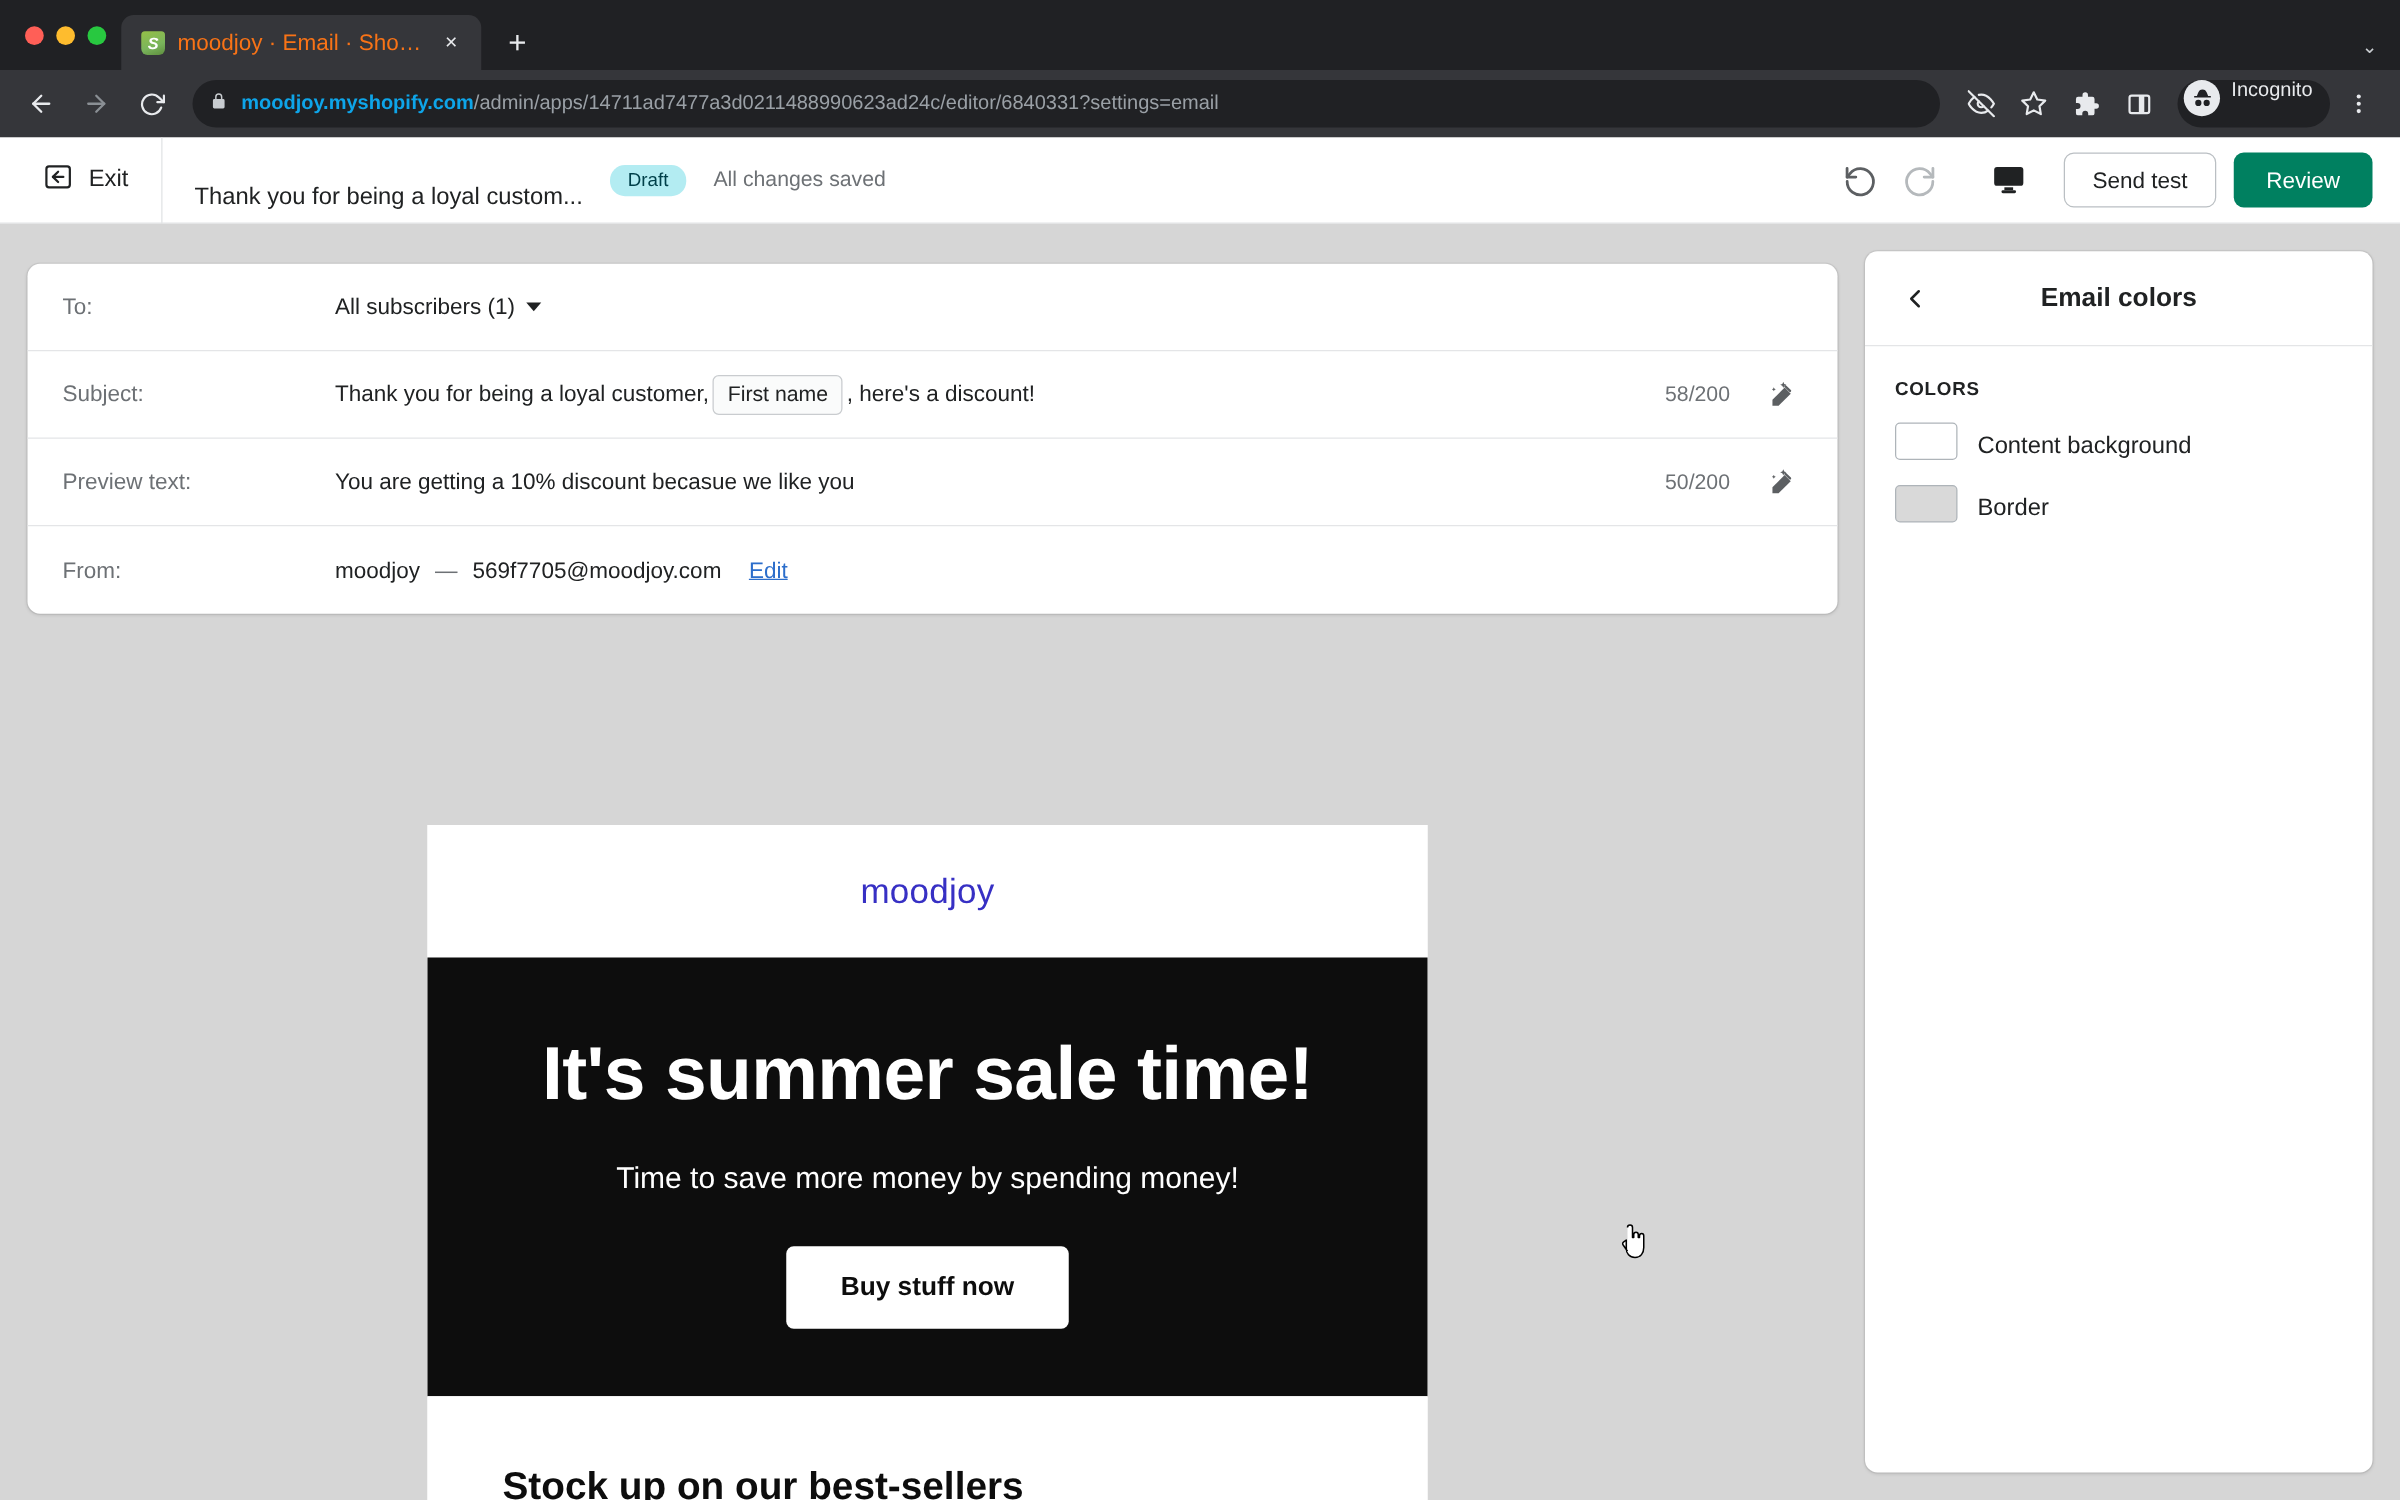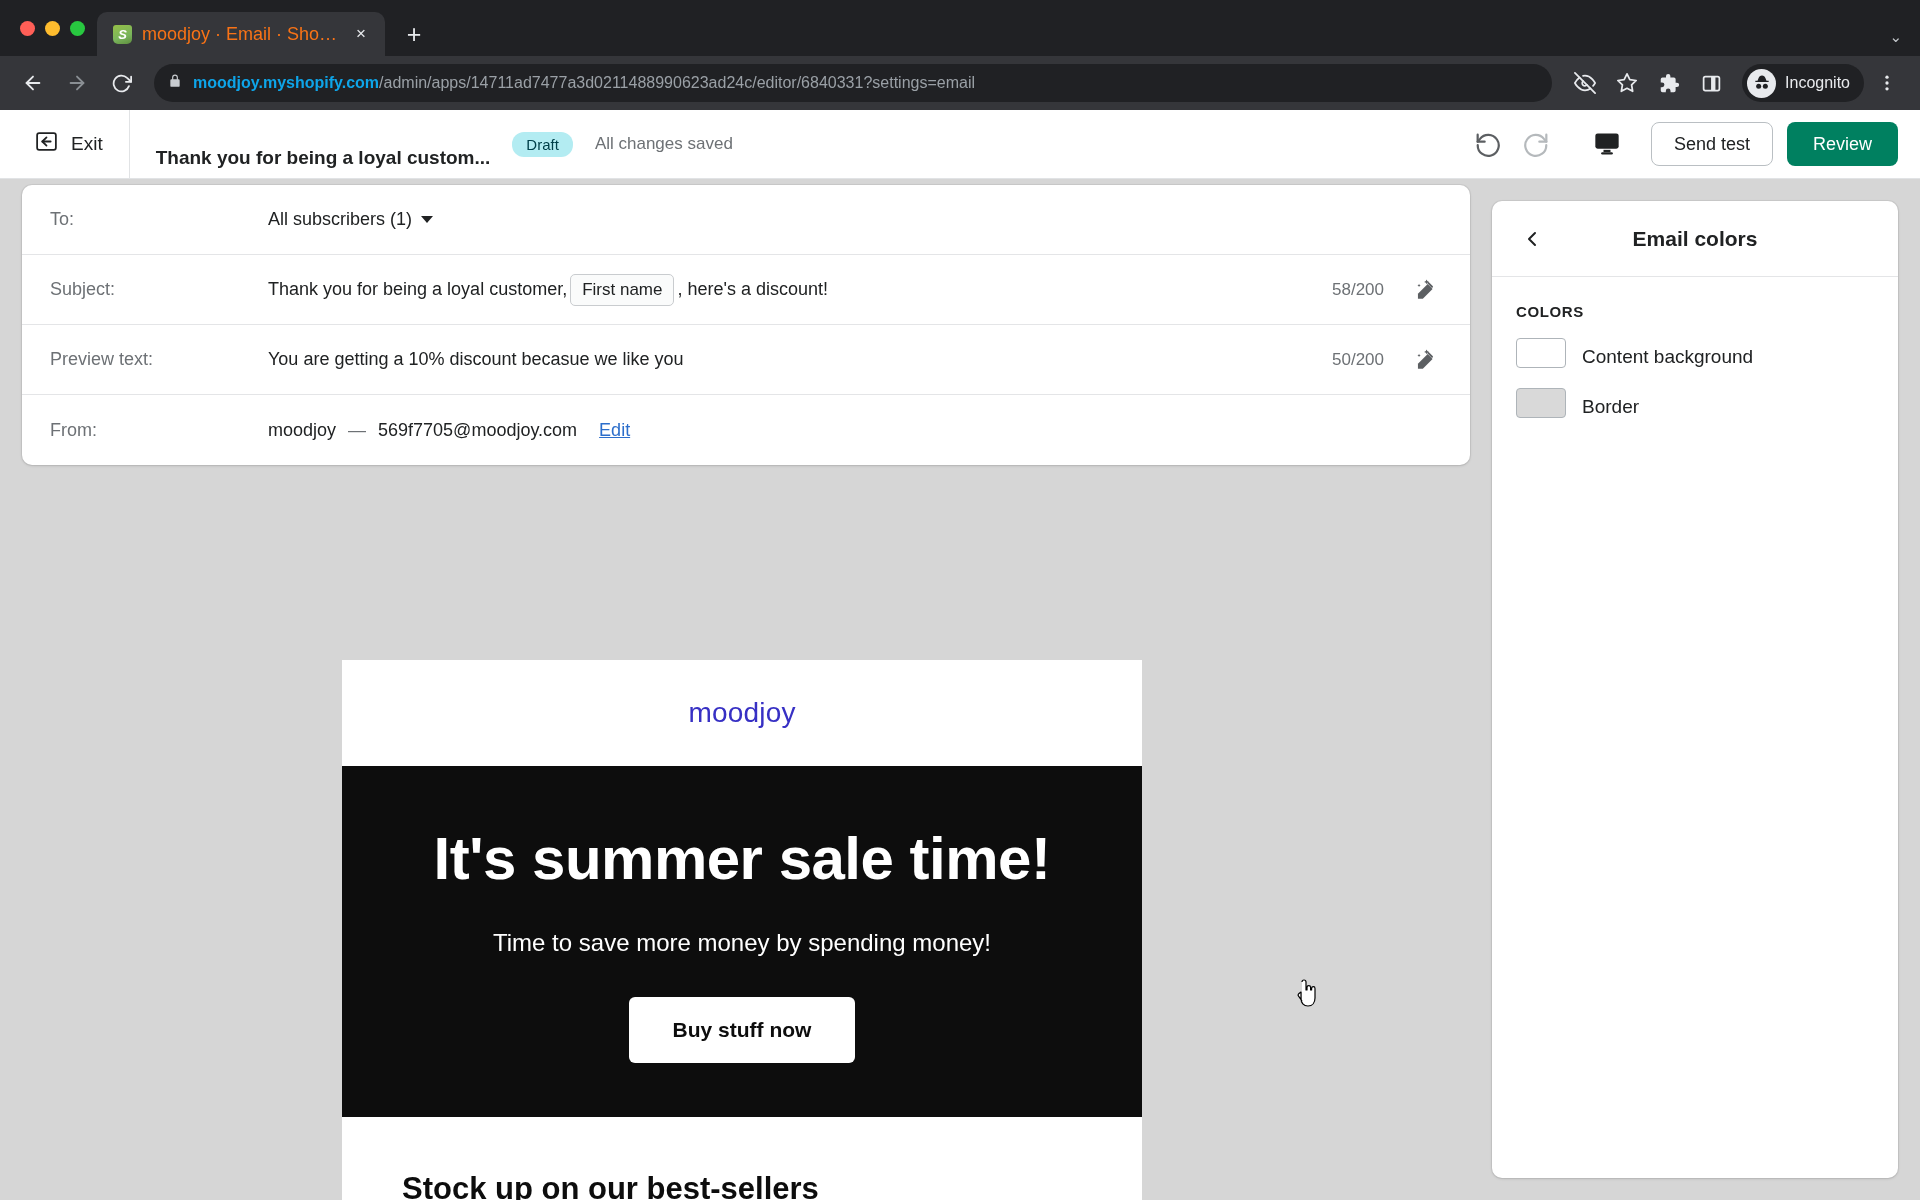--- a/index.html
+++ b/index.html
@@ -66,21 +66,21 @@
     flex: 1; height: 38px; background: #202124; border-radius: 19px;
     display: flex; align-items: center; padding: 0 14px; gap: 11px; margin: 0 8px;
     min-width: 0;
   }
   .omnibox .url {
     font-size: 16px; color: #9aa0a6; white-space: nowrap; overflow: hidden; text-overflow: ellipsis;
   }
   .omnibox .url b { color: #0ea5e9; font-weight: 700; }
   .toolbar-right { display: flex; align-items: center; gap: 4px; }
   .incognito-pill {
-    display: flex; align-items: center; gap: 9px; background: #202124;
+    display: flex; align-items: flex-start; gap: 9px; background: #202124;
     height: 38px; border-radius: 19px; padding: 0 14px 0 5px; margin-left: 8px;
   }
   .incog-avatar {
     width: 29px; height: 29px; border-radius: 50%; background: #e8eaed;
     display: flex; align-items: center; justify-content: center;
   }
   .incognito-pill span { color: #e8eaed; font-size: 16px; }
 
   
   .app { position: absolute; top: 110px; left: 0; width: 1920px; height: 1090px; background: #fff; }
@@ -88,21 +88,21 @@
   .editor-header {
     height: 69px; background: #fff; border-bottom: 1px solid #e1e3e5;
     display: flex; align-items: center; padding: 0 22px 0 12px;
   }
   .exit-btn {
     display: flex; align-items: center; gap: 12px; padding: 0 26px 0 22px;
     height: 69px; color: #202223; font-size: 19px;
   }
   .hdr-divider { width: 1px; height: 69px; background: #e1e3e5; }
   .email-title {
-    font-size: 19px; color: #202223; font-weight: 700;
+    font-size: 19px; color: #202223; font-weight: 400;
     margin-left: 26px; white-space: nowrap; margin-top: 27px;
   }
   .draft-badge {
     margin-left: 22px; background: #b3ecf2; color: #00404a;
     font-size: 15px; padding: 4px 14px; border-radius: 12px; font-weight: 400;
   }
   .saved-text { margin-left: 22px; color: #6d7175; font-size: 17px; }
   .hdr-spacer { flex: 1; }
   .hdr-icon-btn {
     width: 44px; height: 44px; display: flex; align-items: center; justify-content: center;
@@ -116,21 +116,21 @@
   .btn-primary {
     height: 44px; padding: 0 26px; border-radius: 8px; border: none;
     background: #008060; color: #fff; font-size: 18px; font-family: inherit;
     display: flex; align-items: center; margin-left: 14px; cursor: pointer;
   }
 
   .workspace { position: relative; width: 1920px; height: 1021px; background: #d6d6d6; }
 
   
   .fields-card {
-    position: absolute; top: 6px; left: 22px; width: 1448px; background: #fff;
+    position: absolute; top: 32px; left: 22px; width: 1448px; background: #fff;
     border-radius: 10px; box-shadow: 0 0 0 1px rgba(0,0,0,.05), 0 1px 3px rgba(0,0,0,.12);
   }
   .field-row {
     display: flex; align-items: center; min-height: 70px; padding: 0 26px 0 28px;
     border-bottom: 1px solid #e4e5e7;
   }
   .field-row:last-child { border-bottom: none; }
   .field-label { width: 218px; flex: 0 0 218px; color: #6d7175; font-size: 18px; }
   .field-value { flex: 1; color: #202223; font-size: 18px; display: flex; align-items: center; flex-wrap: wrap; }
   .recipient { display: inline-flex; align-items: center; gap: 9px; cursor: pointer; }

